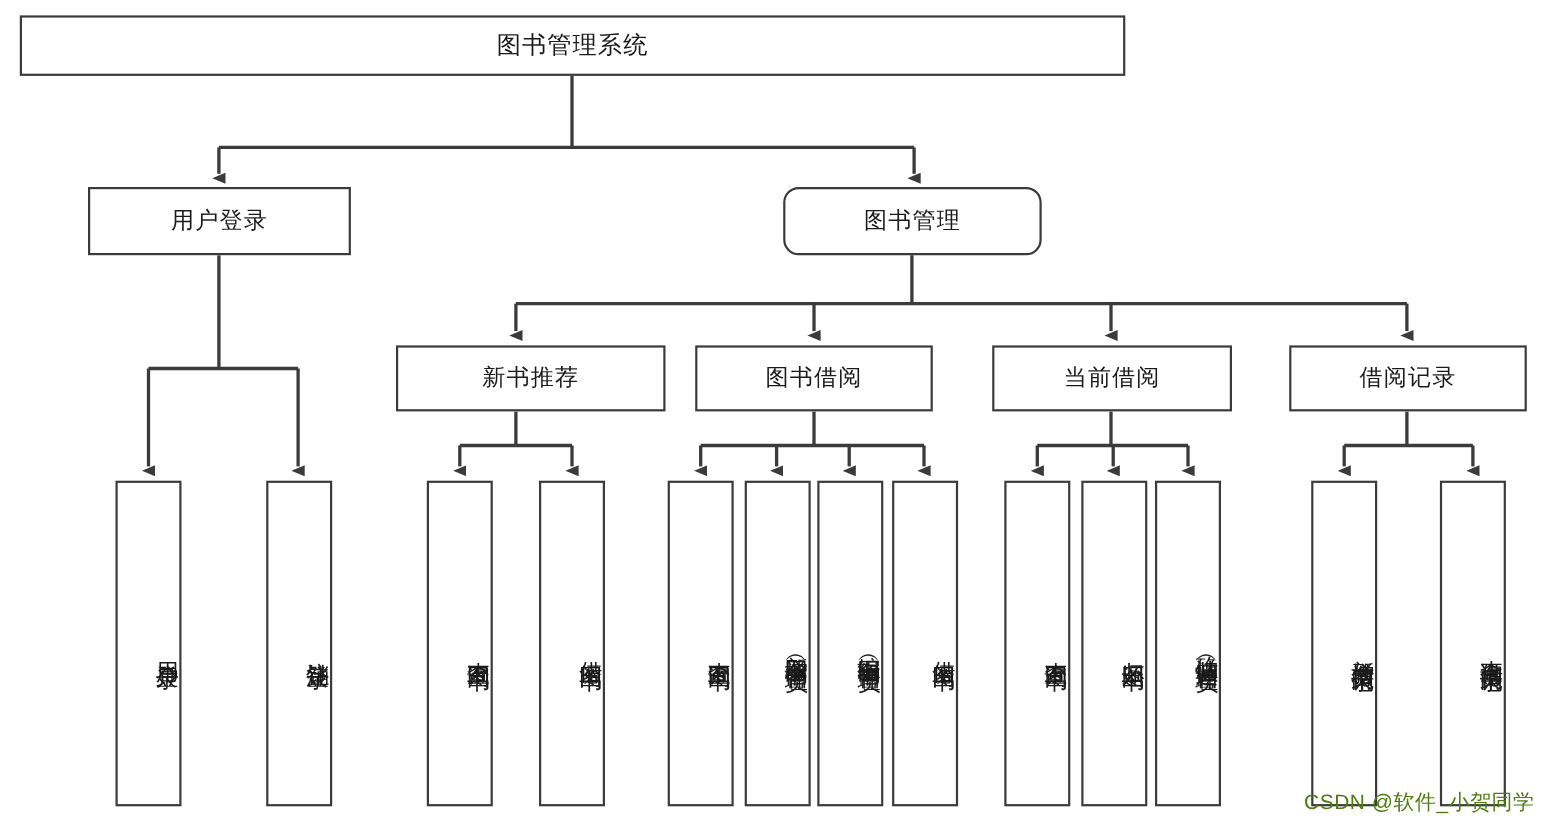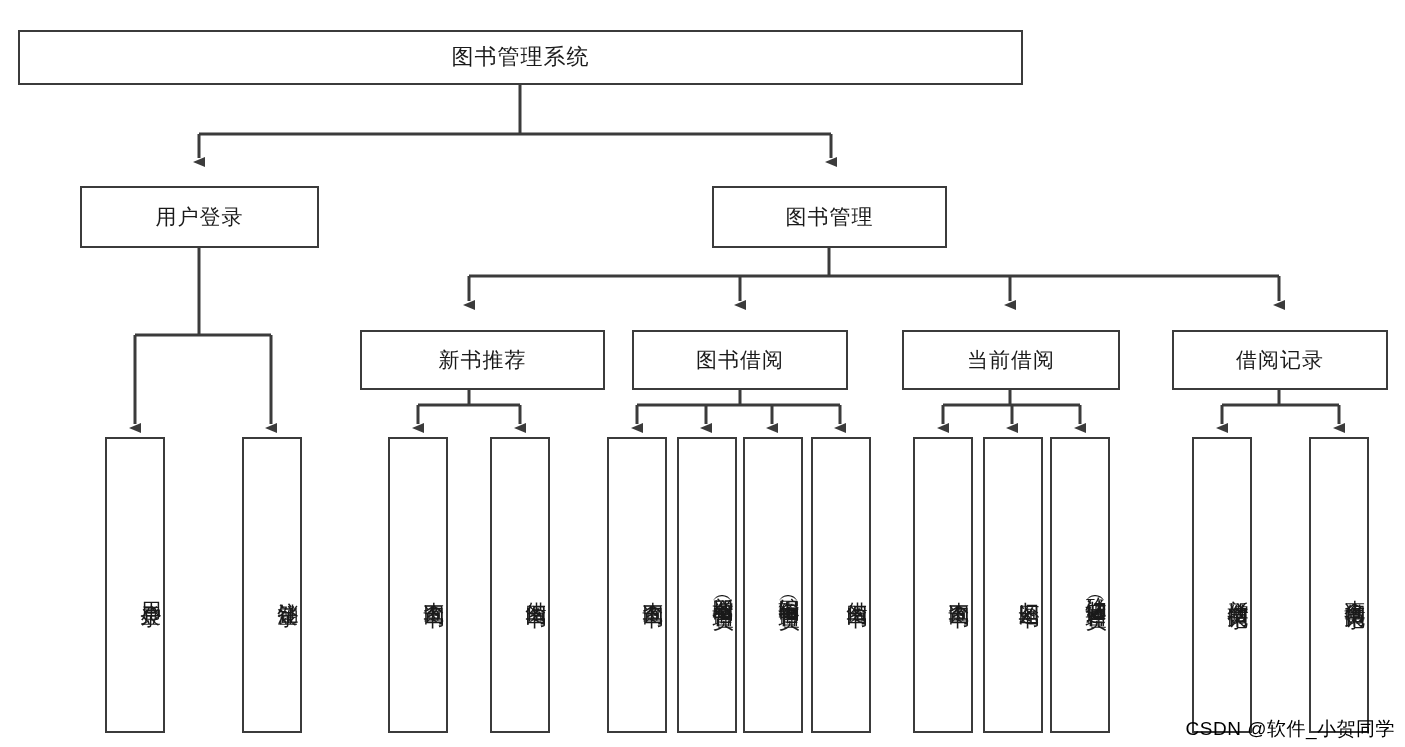--- a/index.html
+++ b/index.html
@@ -25,21 +25,20 @@
     display: flex;
     align-items: center;
     justify-content: center;
     color: #1a1a1a;
     text-align: center;
   }
   .node.horiz {
     font-size: 21px;
     line-height: 1.2;
     letter-spacing: 1px;
-    margin-top: 16px;
   }
   .node.root {
     font-size: 22px;
   }
   .node.vert {
     writing-mode: vertical-rl;
     text-orientation: upright;
     font-size: 21px;
     line-height: 1.15;
     letter-spacing: 2px;
@@ -58,21 +57,21 @@
     top: 0;
     width: 1405px;
     height: 747px;
     pointer-events: none;
   }
   .watermark {
     position: absolute;
     right: 10px;
     bottom: 5px;
     font-size: 19px;
-    color: #000000;
+    color: #4d7c0f;
     letter-spacing: 0.5px;
     white-space: nowrap;
   }
 </style>
 </head>
 <body>
 
 <div id="canvas">
 
   <svg class="links" viewBox="0 0 1405 747">
@@ -125,21 +124,21 @@
     </g>
   </svg>
 
   <div class="node horiz root" style="left:18px; top:14px; width:1005px; height:55px;">
     <span>图书管理系统</span>
   </div>
 
   <div class="node horiz" style="left:80px; top:170px; width:239px; height:62px;">
     <span>用户登录</span>
   </div>
-  <div class="node horiz" style="left:712px; top:170px; width:235px; height:62px;">
+  <div class="node horiz" style="left:712px; top:170px; width:235px; height:62px;border-radius:14px;">
     <span>图书管理</span>
   </div>
 
   <div class="node horiz" style="left:360px; top:314px; width:245px; height:60px;">
     <span>新书推荐</span>
   </div>
   <div class="node horiz" style="left:632px; top:314px; width:216px; height:60px;justify-content:center;">
     <span>图书借阅</span>
   </div>
   <div class="node horiz" style="left:902px; top:314px; width:218px; height:60px;">

